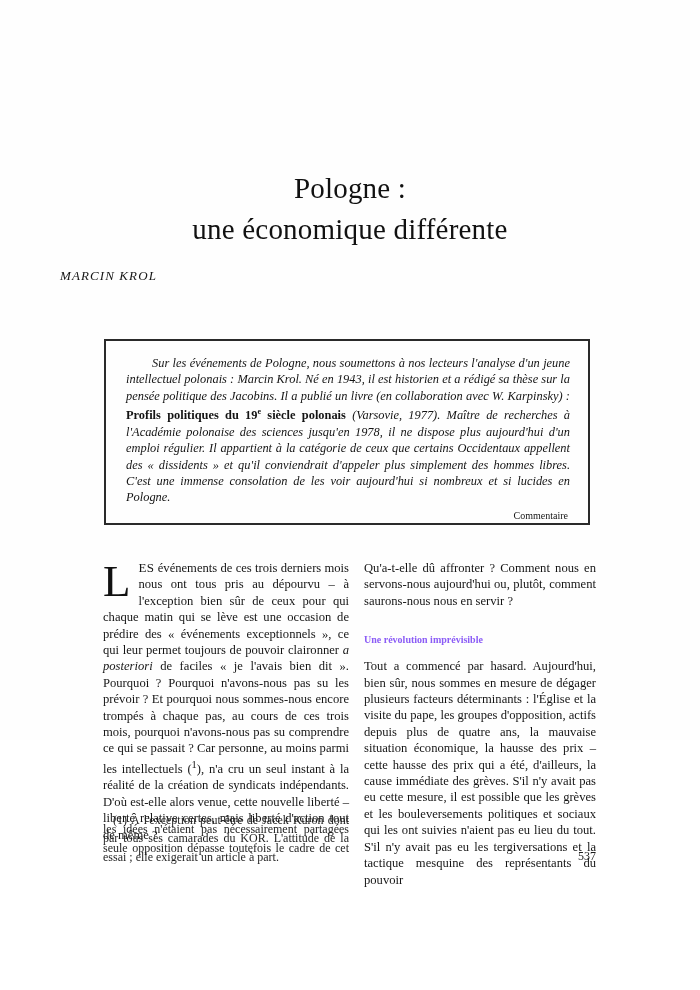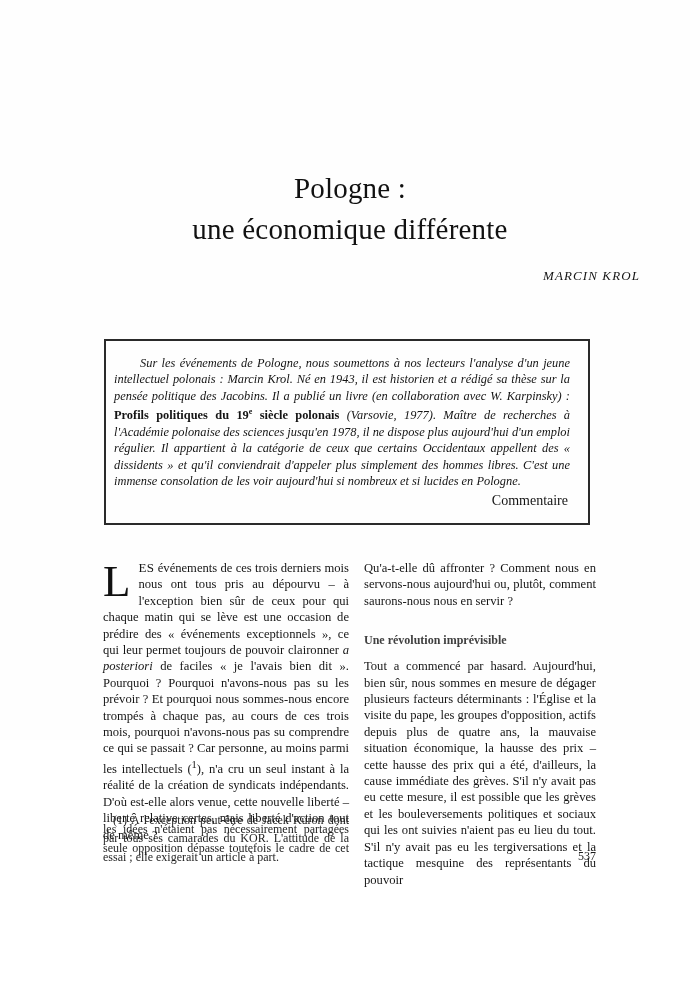--- a/index.html
+++ b/index.html
@@ -41,40 +41,40 @@
   .title-line-2 {
     font-size: 29px;
     line-height: 42px;
   }
 
   .author {
     position: absolute;
     left: 60px;
     top: 268px;
     width: 580px;
-    text-align: right;
+    text-align: left;
     font-style: italic;
     font-size: 13px;
     letter-spacing: 1.1px;
     color: #161616;
   }
 
   
   .abstract-box {
     position: absolute;
     left: 104px;
     top: 339px;
     width: 486px;
     height: 186px;
     border: 2px solid #2a2a2a;
     box-sizing: border-box;
     background: #fefefe;
   }
   .abstract-inner {
-    padding: 14px 18px 6px 8px;
+    padding: 14px 18px 6px 20px;
   }
   .abstract-text {
     font-style: italic;
     font-size: 12.4px;
     line-height: 16.4px;
     text-align: justify;
     text-indent: 26px;
     color: #141414;
     margin: 0;
     hyphens: manual;
@@ -86,21 +86,21 @@
   .abstract-text sup {
     font-size: 8px;
     vertical-align: super;
     font-style: normal;
     font-weight: 600;
   }
   .commentaire {
     margin: 4px 2px 0 0;
     text-align: right;
     font-style: normal;
-    font-size: 14px;
+    font-size: 10px;
     color: #141414;
   }
 
   
   .col {
     position: absolute;
     top: 560px;
     width: 246px;
     font-size: 12.6px;
     line-height: 16.4px;
@@ -127,24 +127,24 @@
   }
   .smallcaps {
     font-size: 13px;
     letter-spacing: 0.4px;
     margin-top: 24px;
   }
   .ital { font-style: italic; }
 
   .section-head {
     font-weight: bold;
-    font-size: 12px;
+    font-size: 10px;
     line-height: 18px;
     margin: 22px 0 9px 0;
-    color: #404040;
+    color: #8b5cf6;
   }
 
   .footnote {
     position: absolute;
     left: 103px;
     top: 816px;
     width: 246px;
     font-size: 12px;
     line-height: 9.2px;
     text-align: justify;

